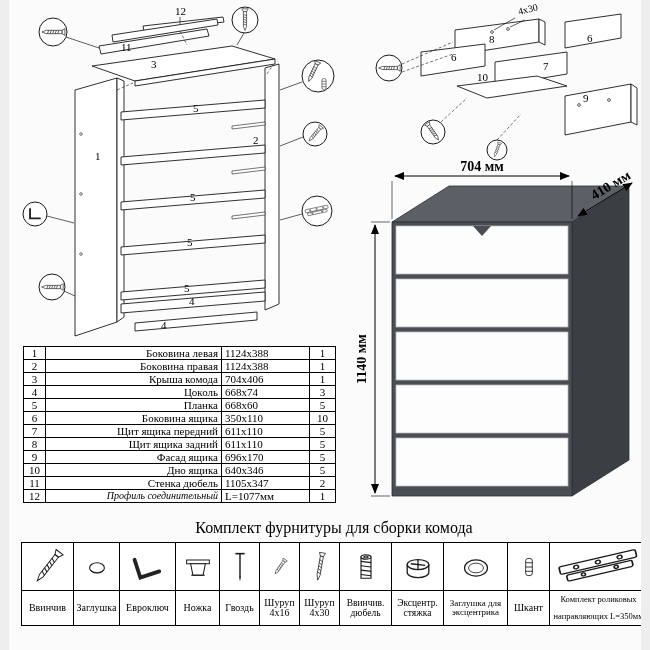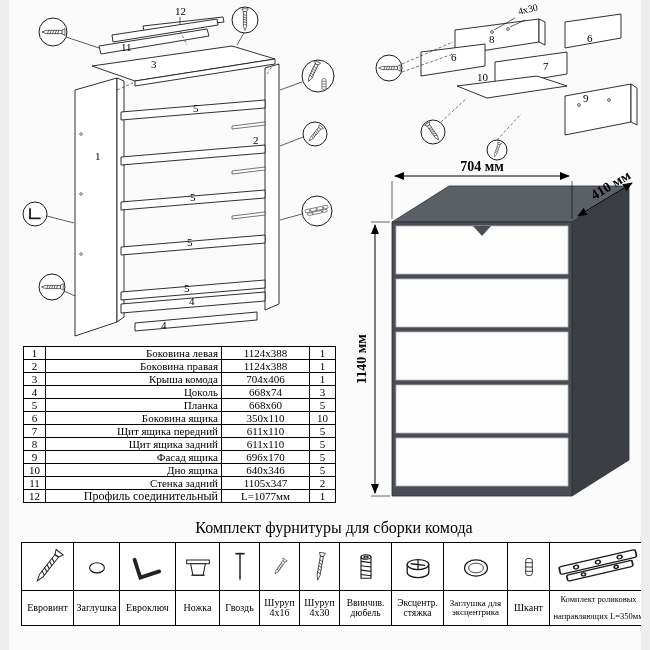--- a/index.html
+++ b/index.html
@@ -15,23 +15,23 @@
   .dim-label text { font-size:14px; font-weight:bold; fill:#000; }
 
   
   .parts-table { position:absolute; left:14px; top:346px; border-collapse:collapse; background:#fff; }
   .parts-table td {
     border:1px solid #000; font-size:11px; line-height:12px; height:13px;
     padding:0 3px; white-space:nowrap; overflow:hidden;
   }
   .parts-table .c-num { text-align:center; padding:0 1px; }
   .parts-table .c-name { text-align:right; }
-  .parts-table .c-size { text-align:center; }
+  .parts-table .c-size { text-align:left; }
   .parts-table .c-qty { text-align:center; padding:0 1px; }
-  .parts-table tr.small .c-name { font-size:12px; }
+  .parts-table tr.small .c-name { font-size:10px;font-style:italic; }
 
   
   .hw-title { position:absolute; left:0; top:519px; width:650px; text-align:center; font-size:16px; }
   .hw-table { position:absolute; left:12px; top:542px; width:626px; border-collapse:collapse; table-layout:fixed; background:#fff; }
   .hw-table td { border:1px solid #000; text-align:center; vertical-align:middle; padding:0 1px; overflow:hidden; }
   .hw-icons td { height:48px; }
   .hw-icons svg { display:block; margin:0 auto; }
   .hw-names td { height:30px; font-size:10px; line-height:10.5px; }
   .hw-names td.sm { font-size:9.5px; line-height:10px; }
   .hw-names td.sm2 { font-size:9px; line-height:9.5px;text-align:center; }
@@ -323,21 +323,21 @@
         <td class="c-qty">5</td>
       </tr>
       <tr>
         <td class="c-num">10</td>
         <td class="c-name">Дно ящика</td>
         <td class="c-size">640x346</td>
         <td class="c-qty">5</td>
       </tr>
       <tr>
         <td class="c-num">11</td>
-        <td class="c-name">Стенка задний</td>
+        <td class="c-name">Стенка дюбель</td>
         <td class="c-size">1105x347</td>
         <td class="c-qty">2</td>
       </tr>
       <tr class="small">
         <td class="c-num">12</td>
         <td class="c-name">Профиль соединительный</td>
         <td class="c-size">L=1077мм</td>
         <td class="c-qty">1</td>
       </tr>
     </tbody>
@@ -417,21 +417,21 @@
               <use href="#g-dowel" transform="translate(25,23) scale(1.25)"></use>
             </svg>
         </td>
         <td>
           <svg width="94" height="46" viewBox="0 0 96 46">
               <use href="#g-rollers" transform="translate(48,23) rotate(-13) scale(1.9,1.4)"></use>
             </svg>
         </td>
       </tr>
       <tr class="hw-names">
-        <td>Евровинт</td>
+        <td>Ввинчив</td>
         <td>Заглушка</td>
         <td>Евроключ</td>
         <td>Ножка</td>
         <td>Гвоздь</td>
         <td>Шуруп 4x16</td>
         <td>Шуруп 4x30</td>
         <td class="sm">Ввинчив. дюбель</td>
         <td class="sm">Эксцентр. стяжка</td>
         <td class="sm2">Заглушка для эксцентрика</td>
         <td>Шкант</td>

